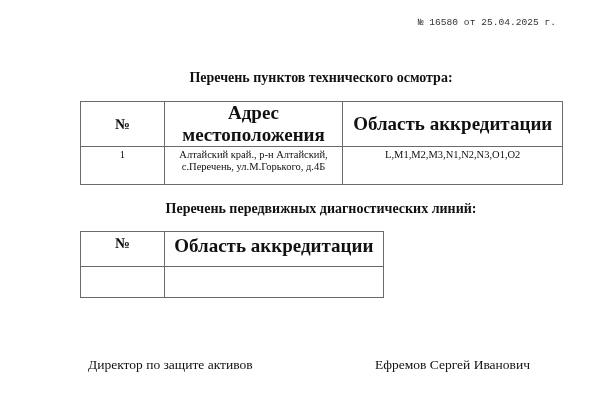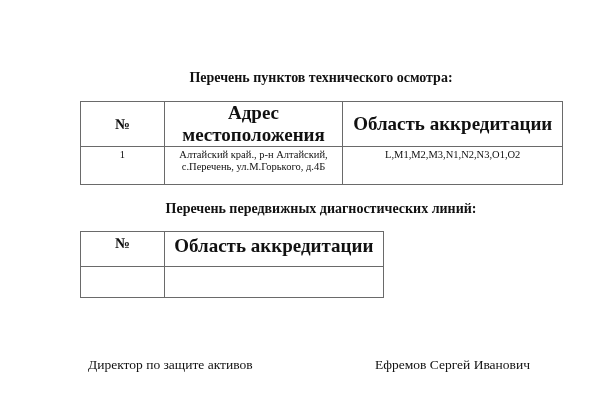--- a/index.html
+++ b/index.html
@@ -33,20 +33,21 @@
   .signature {
     position: absolute; top: 357px; font-size: 13.5px;
   }
   #sig-pos { left: 88px; text-align: center; }
   #sig-name { left: 375px; }
 </style>
 </head>
 <body>
 
 <div class="appendix">
+  <div>№ 16580 от 25.04.2025 г.</div>
 </div>
 
 <div id="t1-title" class="section-title">Перечень пунктов технического осмотра:</div>
 
 <table id="table1">
   <colgroup>
     <col style="width:84px">
       <col style="width:179px">
       <col style="width:220px">
   </colgroup>

